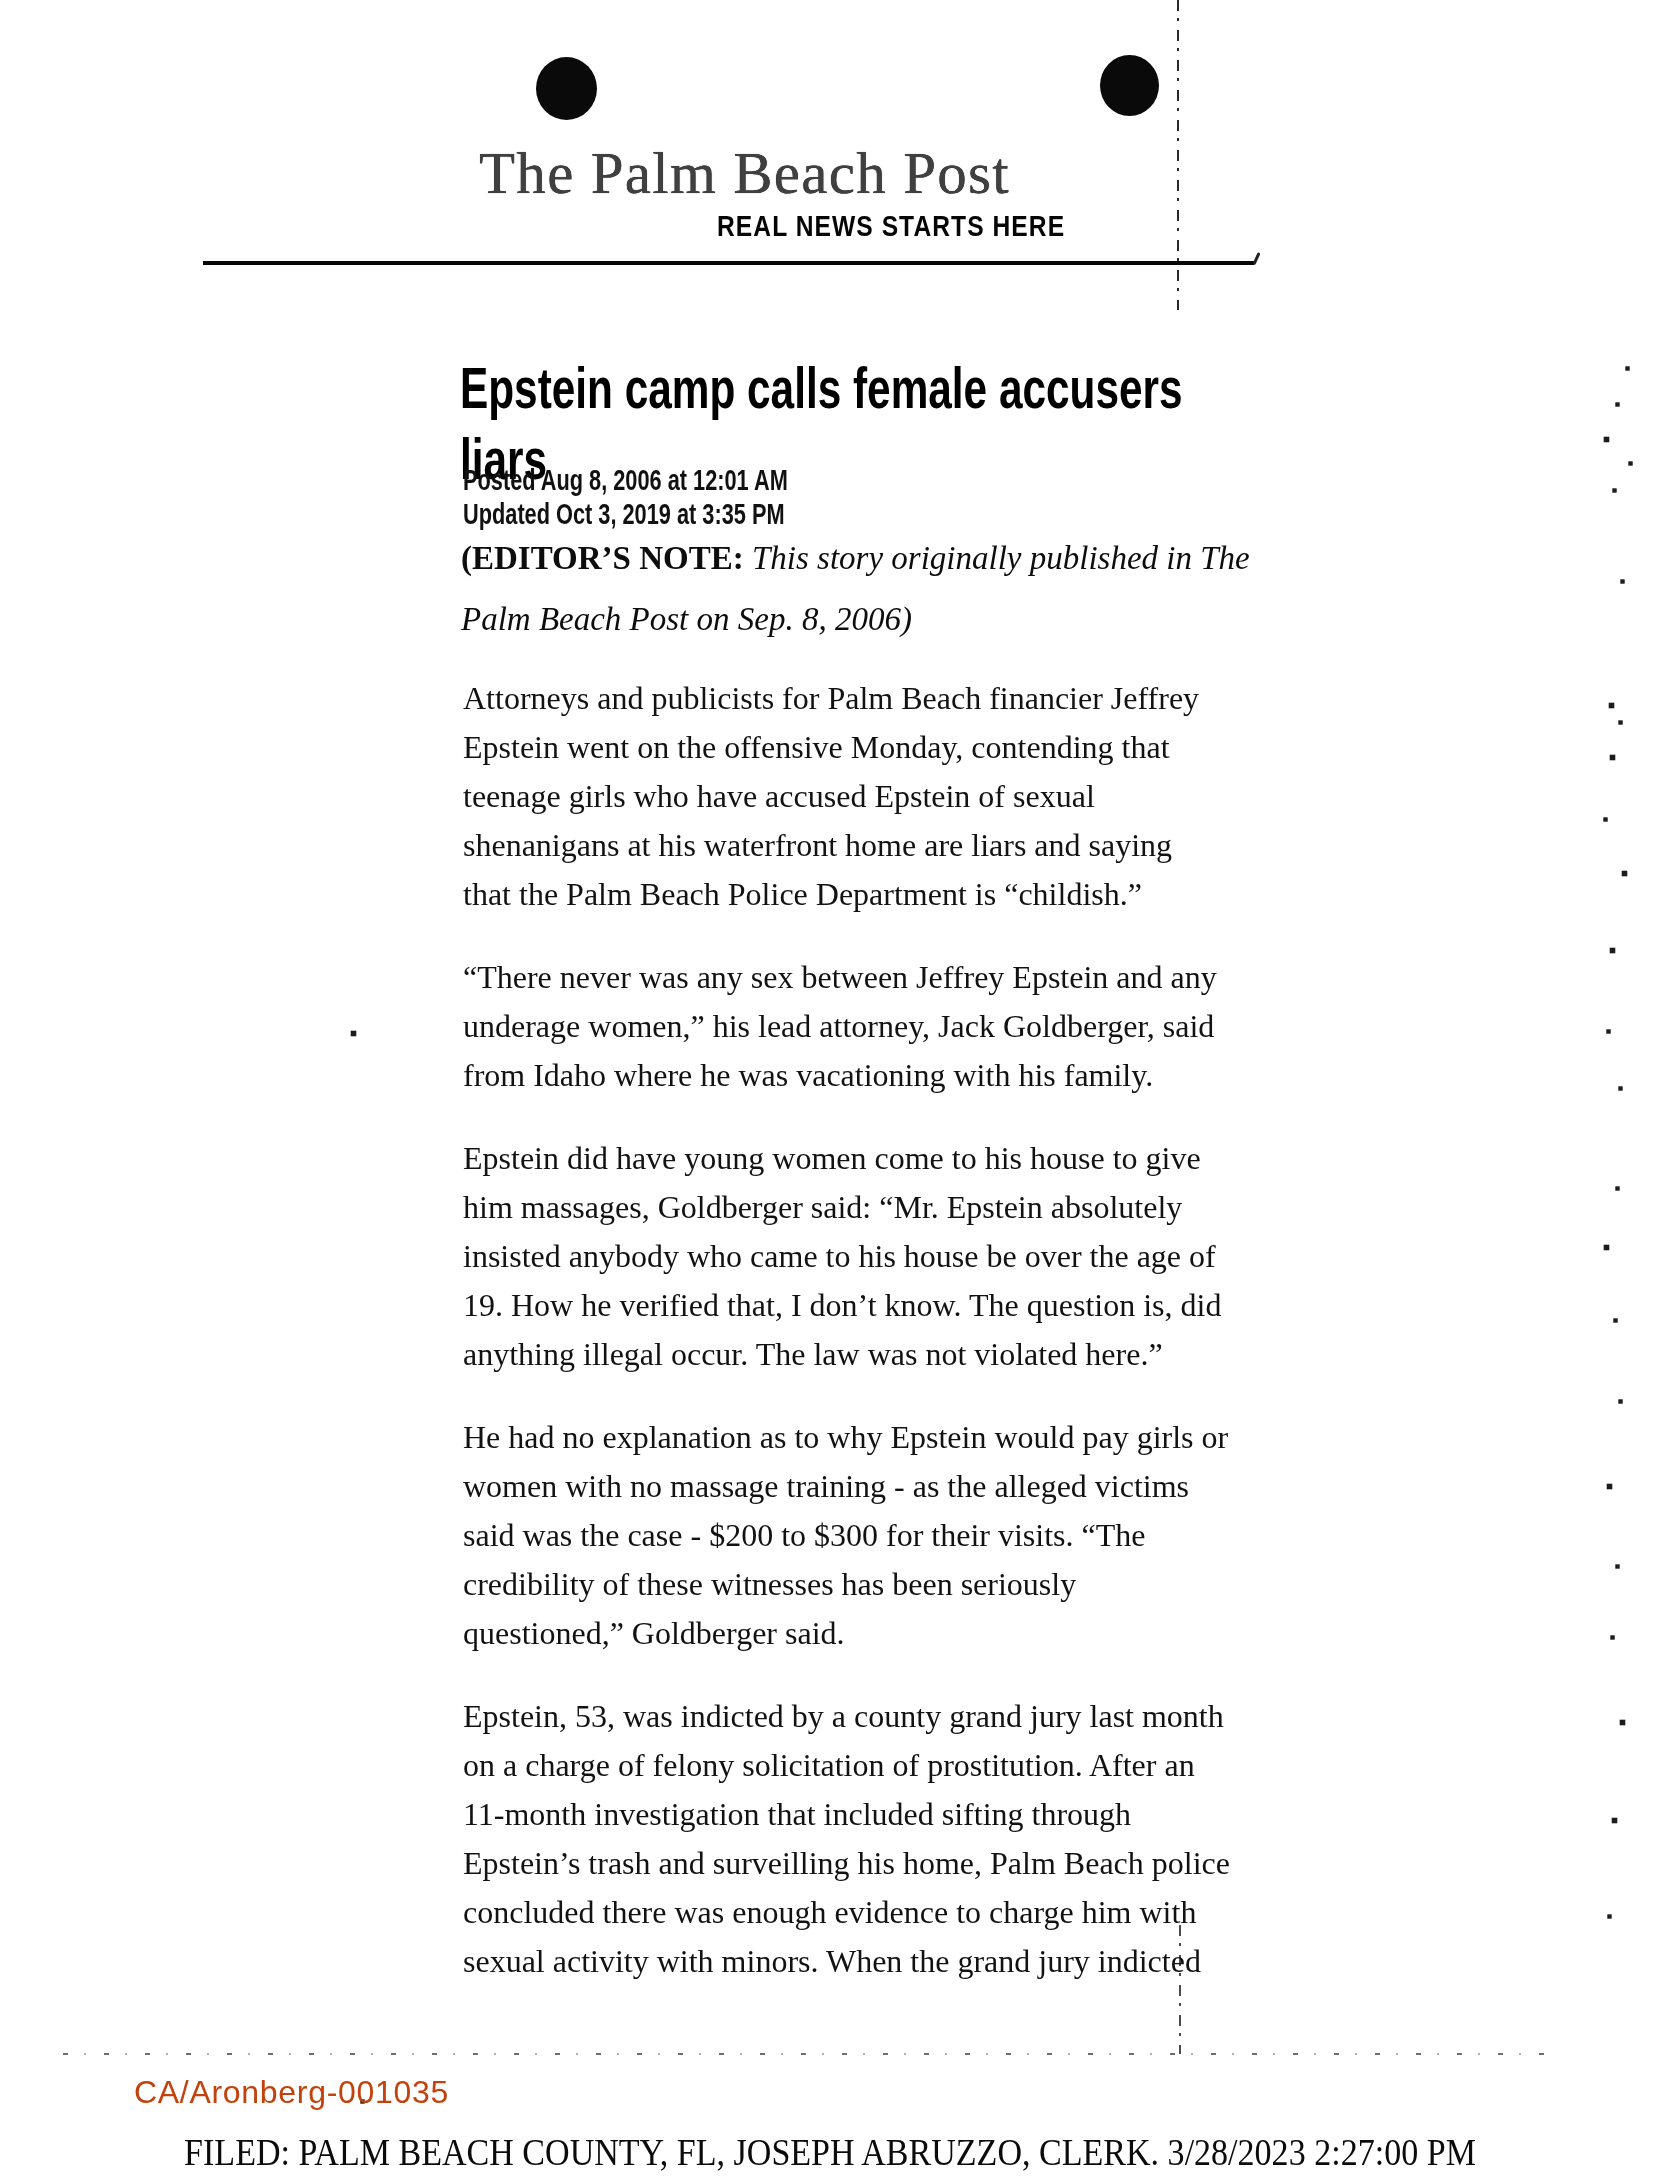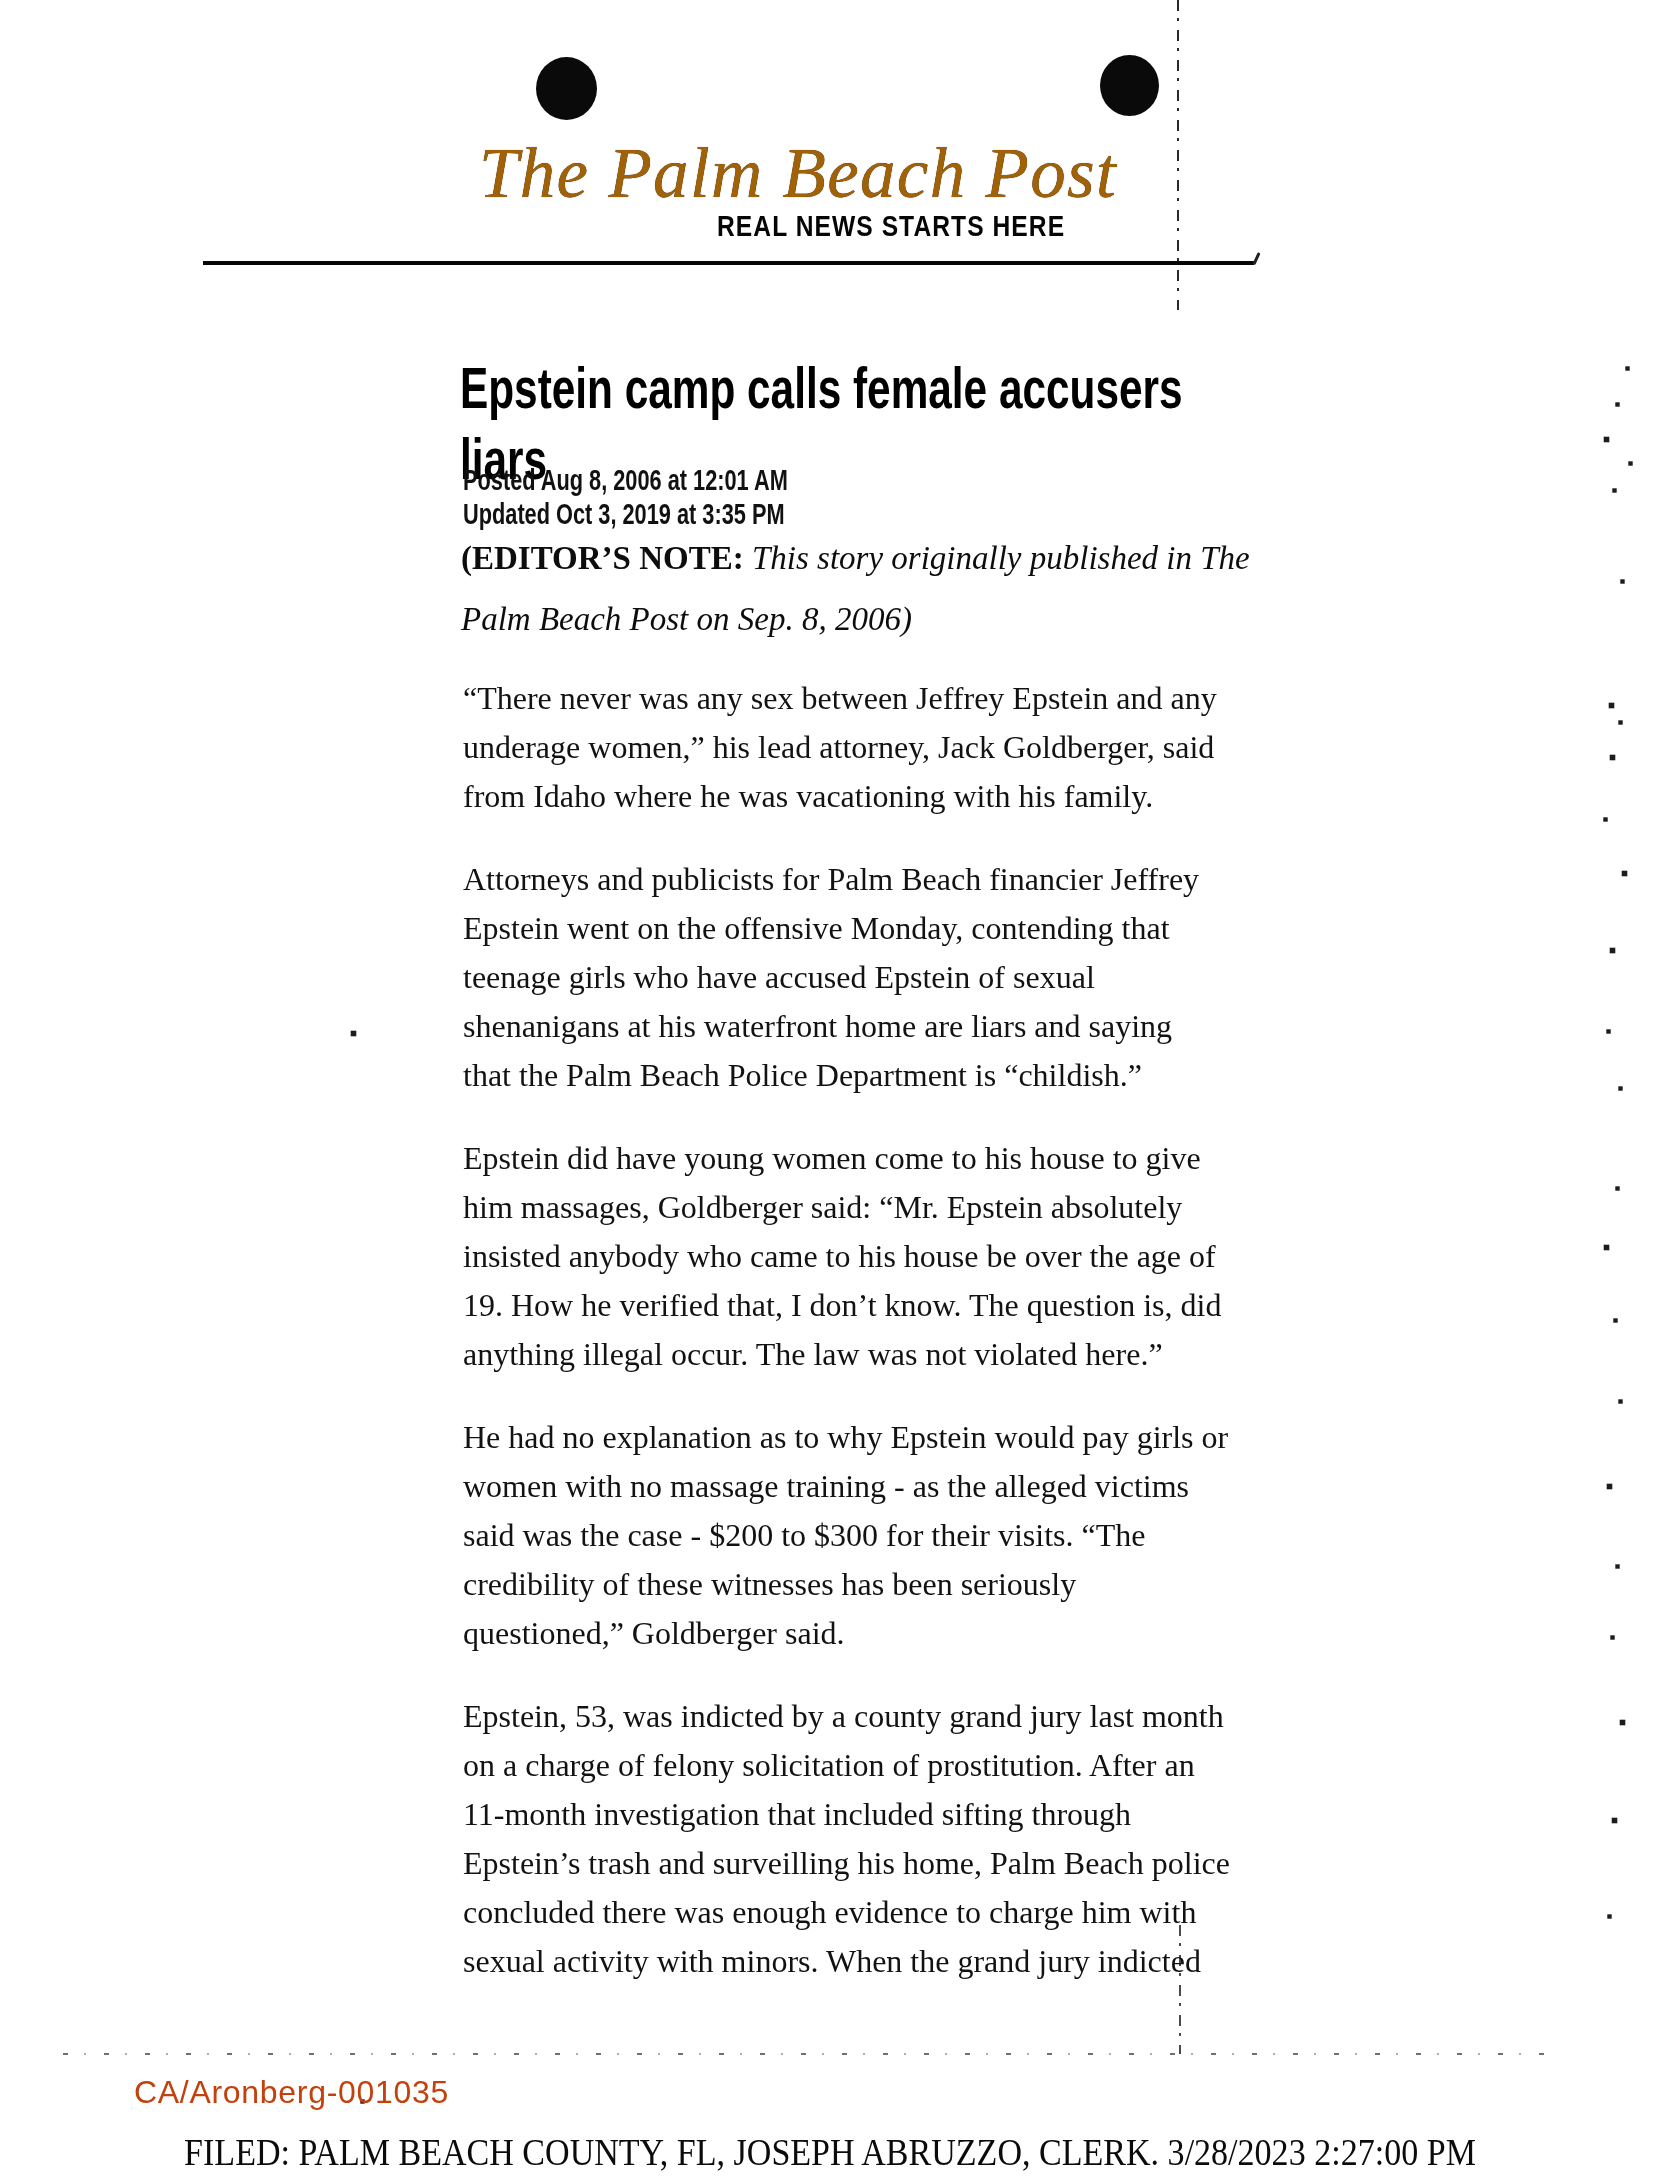--- a/index.html
+++ b/index.html
@@ -20,27 +20,26 @@
     border-radius: 50%;
   }
   .punch.left  { left: 536px; top: 57px;  width: 61px; height: 63px; }
   .punch.right { left: 1100px; top: 55px; width: 59px; height: 61px; }
 
   
   .masthead-title {
     position: absolute;
     left: 479px; top: 127px;
     font-family: "Liberation Serif", serif;
-    font-size: 71px;
+    font-size: 59px;
     line-height: 93px;
     letter-spacing: 1.3px;
-    color: #a16207;
+    color: #404040;
     text-shadow: 0 0 0.7px #000;
     white-space: nowrap;
-    font-style: italic;
   }
   .masthead-tagline {
     position: absolute;
     left: 717px; top: 209px;
     font-family: "Liberation Sans", sans-serif;
     font-size: 30px;
     font-weight: bold;
     letter-spacing: 1.3px;
     transform: scaleX(0.82);
     transform-origin: left center;
@@ -206,28 +205,28 @@
   <div class="stamp posted">Posted Aug 8, 2006 at 12:01 AM</div>
   <div class="stamp updated">Updated Oct 3, 2019 at 3:35 PM</div>
 
   <div class="editors-note">
     <span class="label">(EDITOR’S NOTE:</span>
     <span class="note-text">This story originally published in The</span><br>
     <span class="note-text">Palm Beach Post on Sep. 8, 2006)</span>
   </div>
 
   <div class="article-body">
-    <p>“There never was any sex between Jeffrey Epstein and any
-underage women,” his lead attorney, Jack Goldberger, said
-from Idaho where he was vacationing with his family.</p>
     <p>Attorneys and publicists for Palm Beach financier Jeffrey
 Epstein went on the offensive Monday, contending that
 teenage girls who have accused Epstein of sexual
 shenanigans at his waterfront home are liars and saying
 that the Palm Beach Police Department is “childish.”</p>
+    <p>“There never was any sex between Jeffrey Epstein and any
+underage women,” his lead attorney, Jack Goldberger, said
+from Idaho where he was vacationing with his family.</p>
     <p>Epstein did have young women come to his house to give
 him massages, Goldberger said: “Mr. Epstein absolutely
 insisted anybody who came to his house be over the age of
 19. How he verified that, I don’t know. The question is, did
 anything illegal occur. The law was not violated here.”</p>
     <p>He had no explanation as to why Epstein would pay girls or
 women with no massage training - as the alleged victims
 said was the case - $200 to $300 for their visits. “The
 credibility of these witnesses has been seriously
 questioned,” Goldberger said.</p>

